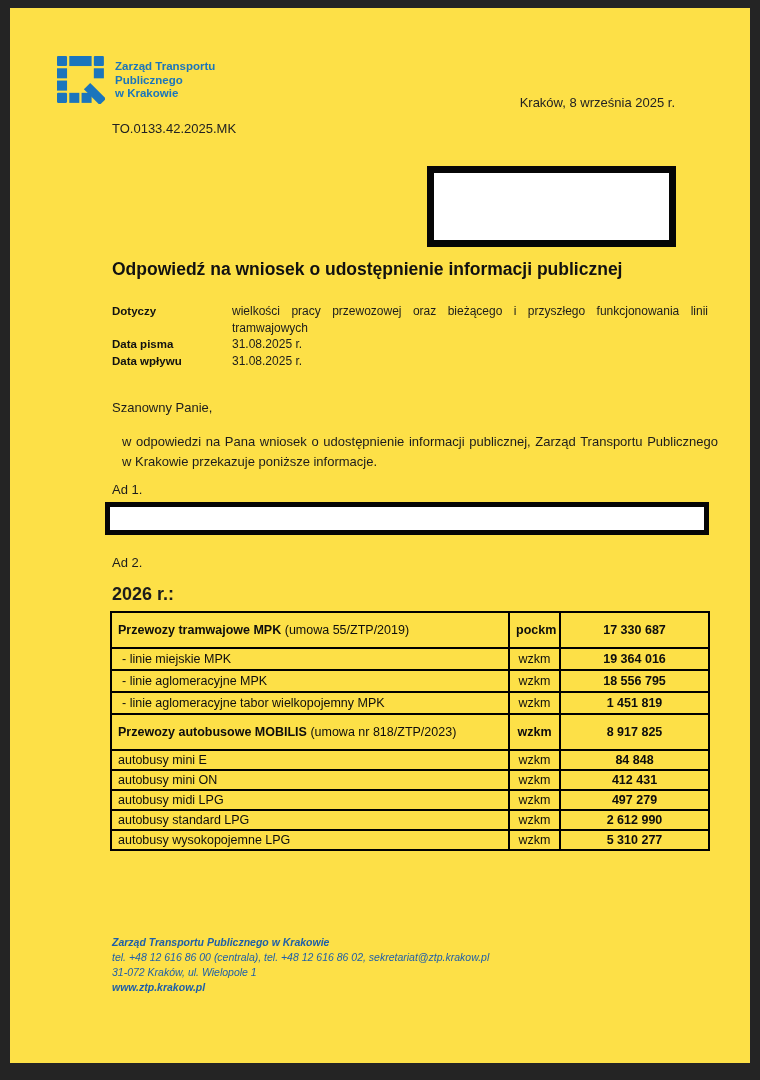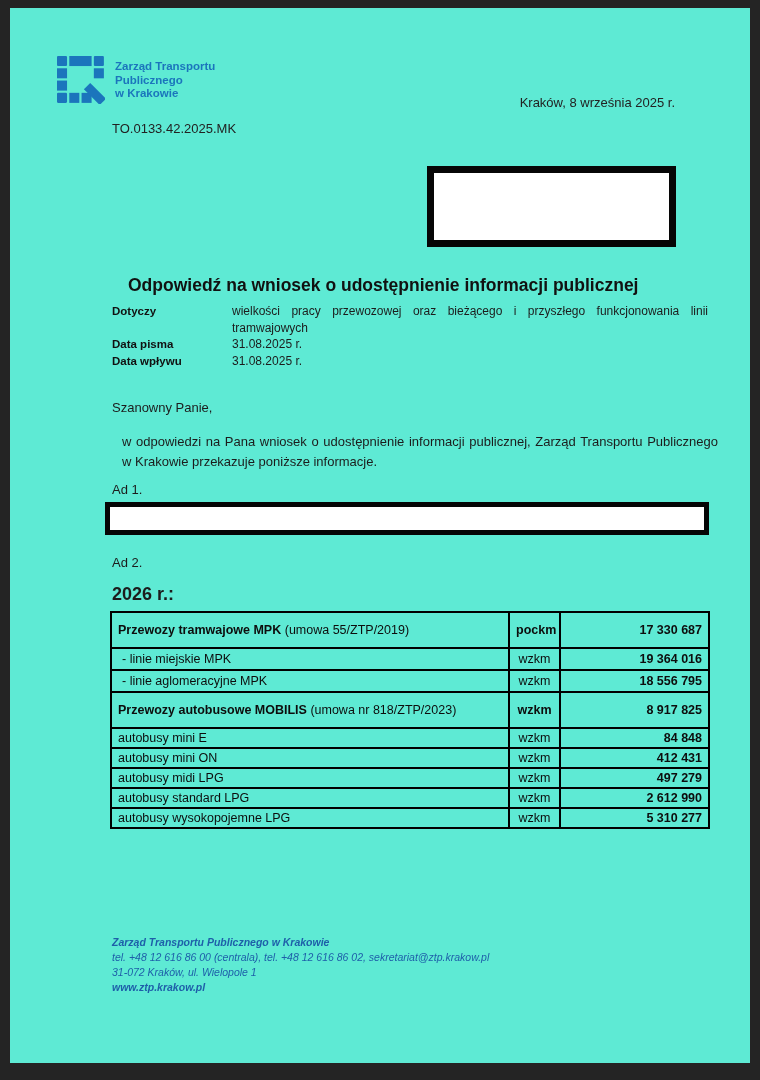--- a/index.html
+++ b/index.html
@@ -5,21 +5,21 @@
   html,body{margin:0;padding:0;}
   body{
     width:760px;height:1080px;
     background:#242424;
     font-family:"Liberation Sans", sans-serif;
     position:relative;overflow:hidden;
     -webkit-font-smoothing:antialiased;
   }
   .page{
     position:absolute;left:10px;top:8px;width:740px;height:1055px;
-    background:#5eead4;color:#1c1c1c;
+    background:#fde047;color:#1c1c1c;
   }
   
   .logo-block{position:absolute;left:47px;top:48px;display:flex;align-items:flex-start;}
   .logo-mark{width:48px;height:48px;display:block;}
   .logo-text{margin-left:10px;margin-top:4px;font-size:11.5px;font-weight:bold;line-height:13.5px;}
   .dateline{position:absolute;top:87px;right:75px;font-size:13px;color:#222;}
   .refnum{position:absolute;left:102px;top:113px;font-size:13px;color:#222;}
   
   .redact-1{
     position:absolute;left:417px;top:158px;width:249px;height:81px;
@@ -42,21 +42,21 @@
   .year-heading{position:absolute;left:102px;top:576px;font-size:18px;font-weight:bold;}
   
   .tbl-wrap{position:absolute;left:100px;top:603px;}
   table.work{border-collapse:collapse;width:598px;table-layout:fixed;}
   table.work td{
     border:2px solid #000;font-size:12.5px;color:#0d0d0d;
     padding:2px 6px;vertical-align:middle;overflow:hidden;white-space:nowrap;
   }
   col.c-name{width:398px;} col.c-unit{width:51px;} col.c-val{width:149px;}
   td.cell-unit{text-align:center;font-size:12px;padding-left:2px;padding-right:2px;}
-  td.cell-val{text-align:right;font-weight:bold;}
+  td.cell-val{text-align:center;font-weight:bold;}
   tr.row-major td{padding-top:10px;padding-bottom:10px;}
   tr.row-major td.cell-unit{font-weight:bold;}
   tr.row-sub td{padding-top:3px;padding-bottom:3px;}
   tr.row-sub td.cell-name{padding-left:10px;}
   tr.row-minor td{padding-top:2px;padding-bottom:2px;}
   .lbl-bold{font-weight:bold;}
   
   .footer{position:absolute;left:102px;top:927px;font-size:10.5px;line-height:15px;font-style:italic;}
   .footer .bold{font-weight:bold;}
 </style>
@@ -85,21 +85,21 @@
       <div>Publicznego</div>
       <div>w Krakowie</div>
     </div>
   </div>
 
   <div class="dateline">Kraków, 8 września 2025 r.</div>
   <div class="refnum">TO.0133.42.2025.MK</div>
 
   <div class="redact-1"></div>
 
-  <h1 class="doc-title" style="margin:16px;">Odpowiedź na wniosek o udostępnienie informacji publicznej</h1>
+  <h1 class="doc-title" style="margin:0;">Odpowiedź na wniosek o udostępnienie informacji publicznej</h1>
 
   <div class="meta">
     <div class="label">Dotyczy</div>
     <div class="value">wielkości pracy przewozowej oraz bieżącego i przyszłego funkcjonowania linii tramwajowych</div>
     <div class="label">Data pisma</div>
     <div class="value">31.08.2025 r.</div>
     <div class="label">Data wpływu</div>
     <div class="value">31.08.2025 r.</div>
   </div>
 
@@ -127,20 +127,25 @@
           </tr>
           <tr class="row-sub">
             <td class="cell-name"><span>- linie miejskie MPK</span></td>
             <td class="cell-unit">wzkm</td>
             <td class="cell-val">19 364 016</td>
           </tr>
           <tr class="row-sub">
             <td class="cell-name"><span>- linie aglomeracyjne MPK</span></td>
             <td class="cell-unit">wzkm</td>
             <td class="cell-val">18 556 795</td>
+          </tr>
+          <tr class="row-sub">
+            <td class="cell-name"><span>- linie aglomeracyjne tabor wielkopojemny MPK</span></td>
+            <td class="cell-unit">wzkm</td>
+            <td class="cell-val">1 451 819</td>
           </tr>
           <tr class="row-major">
             <td class="cell-name"><span class="lbl-bold">Przewozy autobusowe MOBILIS</span><span> (umowa nr 818/ZTP/2023)</span></td>
             <td class="cell-unit">wzkm</td>
             <td class="cell-val">8 917 825</td>
           </tr>
           <tr class="row-minor">
             <td class="cell-name"><span>autobusy mini E</span></td>
             <td class="cell-unit">wzkm</td>
             <td class="cell-val">84 848</td>

